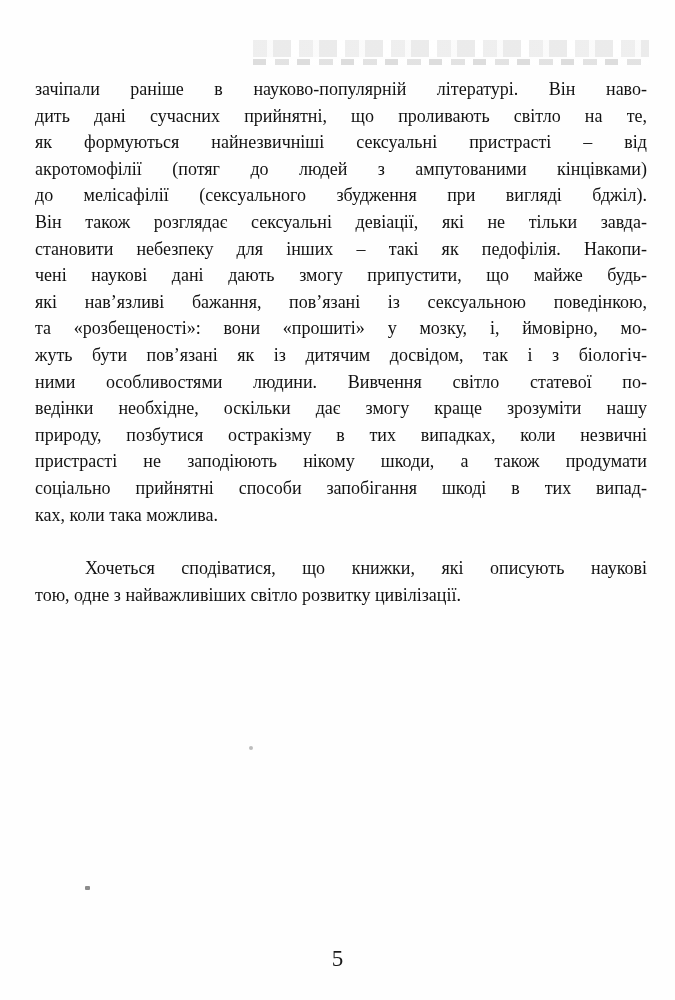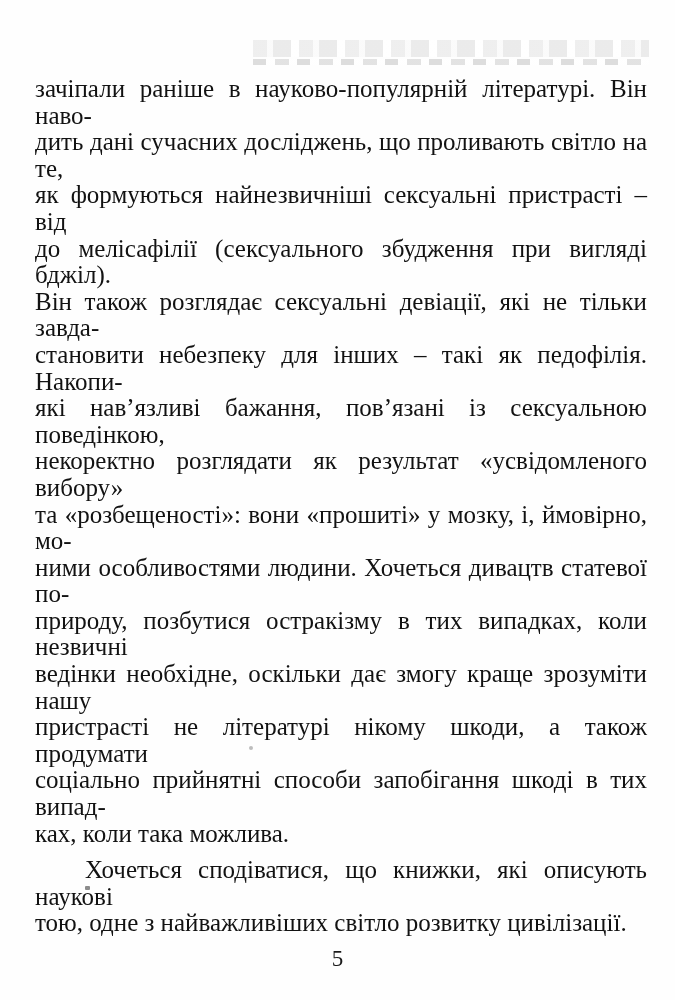--- a/index.html
+++ b/index.html
@@ -37,25 +37,25 @@
     background: repeating-linear-gradient(90deg,
       #c2c2c2 0 13px, #ffffff 13px 22px,
       #cccccc 22px 36px, #ffffff 36px 44px);
     opacity: 0.55;
   }
   .text-block {
     position: absolute;
     left: 35px;
     top: 76px;
     width: 612px;
-    font-size: 25px;
+    font-size: 18px;
     line-height: 26.6px;
   }
   .paragraph { margin: 0; }
-  .paragraph + .paragraph { margin-top: 10px; }
+  .paragraph + .paragraph { margin-top: 27px; }
   .line {
     text-align: justify;
     text-align-last: justify;
   }
   .line.last {
     text-align: right;
     text-align-last: left;
   }
   .line.indent {
     text-indent: 50px;
@@ -96,32 +96,34 @@
 <div class="page">
 
   <div class="artifact-strip">
     <div class="artifact-top"></div>
     <div class="artifact-bottom"></div>
   </div>
 
   <div class="text-block" id="text-block">
       <div class="paragraph">
         <div class="line">зачіпали раніше в науково-популярній літературі. Він наво-</div>
-        <div class="line">дить дані сучасних досліджень, що проливають світло на те,</div>
+        <div class="line">дить дані сучасних прийнятні, що проливають світло на те,</div>
         <div class="line">як формуються найнезвичніші сексуальні пристрасті – від</div>
+        <div class="line">акротомофілії (потяг до людей з ампутованими кінцівками)</div>
         <div class="line">до мелісафілії (сексуального збудження при вигляді бджіл).</div>
         <div class="line">Він також розглядає сексуальні девіації, які не тільки завда-</div>
         <div class="line">становити небезпеку для інших – такі як педофілія. Накопи-</div>
+        <div class="line">чені наукові дані дають змогу припустити, що майже будь-</div>
         <div class="line">які нав’язливі бажання, пов’язані із сексуальною поведінкою,</div>
-        <div class="line">некоректно розглядати як результат «усвідомленого вибору»</div>
         <div class="line">та «розбещеності»: вони «прошиті» у мозку, і, ймовірно, мо-</div>
-        <div class="line">ними особливостями людини. Хочеться дивацтв статевої по-</div>
+        <div class="line">жуть бути пов’язані як із дитячим досвідом, так і з біологіч-</div>
+        <div class="line">ними особливостями людини. Вивчення світло статевої по-</div>
+        <div class="line">ведінки необхідне, оскільки дає змогу краще зрозуміти нашу</div>
         <div class="line">природу, позбутися остракізму в тих випадках, коли незвичні</div>
-        <div class="line">ведінки необхідне, оскільки дає змогу краще зрозуміти нашу</div>
-        <div class="line">пристрасті не літературі нікому шкоди, а також продумати</div>
+        <div class="line">пристрасті не заподіюють нікому шкоди, а також продумати</div>
         <div class="line">соціально прийнятні способи запобігання шкоді в тих випад-</div>
         <div class="line last">ках, коли така можлива.</div>
       </div>
       <div class="paragraph">
         <div class="line indent">Хочеться сподіватися, що книжки, які описують наукові</div>
         <div class="line last">тою, одне з найважливіших світло розвитку цивілізації.</div>
       </div>
     </div>
 
   <div class="speck speck-1"></div>

